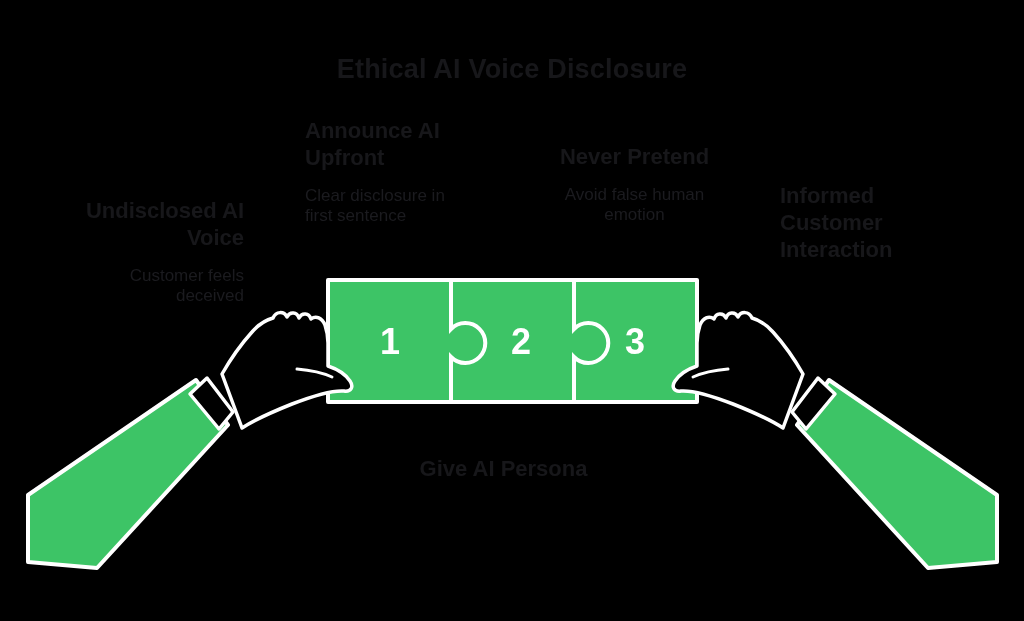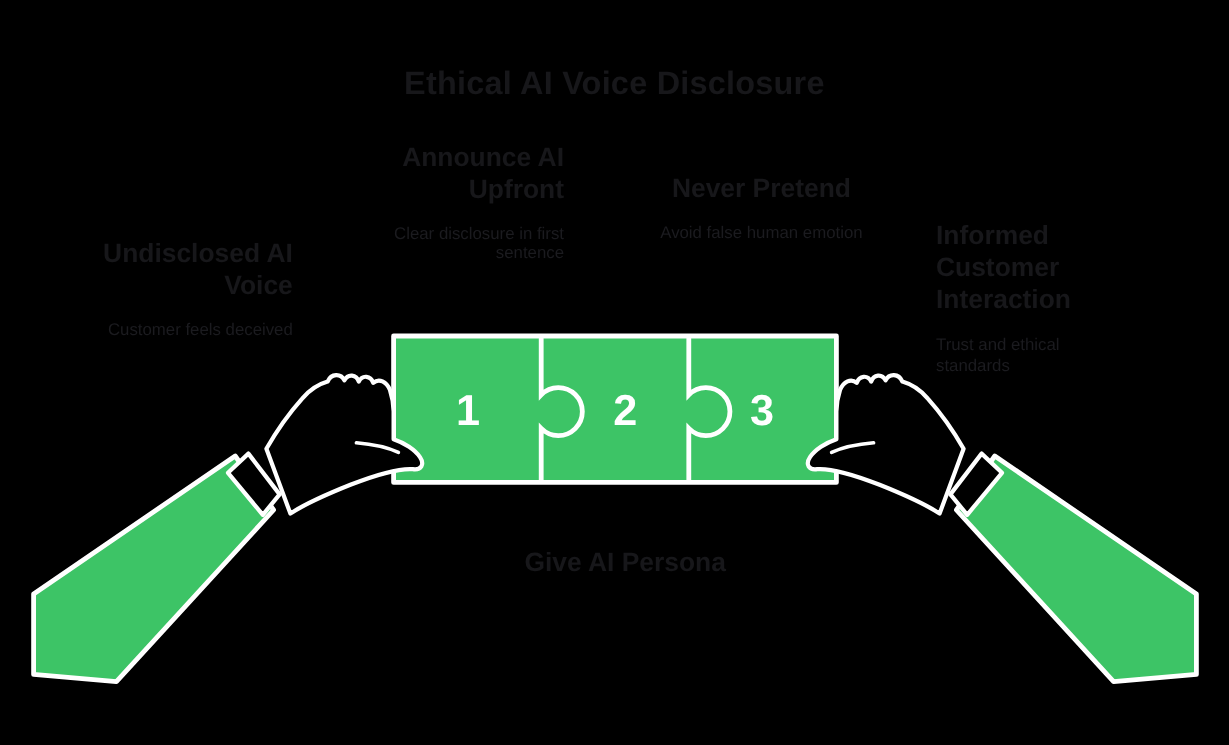--- a/index.html
+++ b/index.html
@@ -11,27 +11,27 @@
   .stage{
     position:relative;width:1024px;height:621px;background:var(--bg);
     overflow:hidden;font-family:"Liberation Sans",sans-serif;
   }
   .title{
     position:absolute;left:0;right:0;top:54px;text-align:center;
     font-size:27px;font-weight:700;color:var(--ink);letter-spacing:.2px;
   }
   .step{position:absolute;}
   .step-heading{font-size:22px;font-weight:700;line-height:1.22;color:var(--ink);}
-  .step-desc{font-size:14px;font-weight:400;line-height:1.18;color:var(--ink-soft);margin-top:14px;}
+  .step-desc{font-size:17px;font-weight:400;line-height:1.18;color:var(--ink-soft);margin-top:14px;}
   .step-undisclosed{left:74px;top:198px;width:170px;text-align:right;}
-  .step-announce{left:305px;top:118px;width:165px;text-align:right;}
+  .step-announce{left:305px;top:118px;width:165px;text-align:left;}
   .step-never{left:547px;top:144px;width:175px;text-align:center;}
   .step-informed{left:780px;top:155px;width:135px;text-align:left;margin-top:28px;}
   .step-informed .step-desc{margin-top:16px;}
-  .step-persona{left:437px;top:456px;width:195px;}
+  .step-persona{left:406px;top:456px;width:195px;text-align:center;}
   .art{position:absolute;left:0;top:0;width:1024px;height:621px;}
   .sleeve{fill:var(--green);stroke:var(--outline);stroke-width:4;stroke-linejoin:round;}
   .cuff{fill:#000;stroke:var(--outline);stroke-width:3.5;stroke-linejoin:round;}
   .hand{fill:#000;stroke:var(--outline);stroke-width:3.5;stroke-linejoin:round;stroke-linecap:round;}
   .crease{fill:none;stroke:var(--outline);stroke-width:3;stroke-linecap:round;}
   .bar{fill:var(--green);stroke:var(--outline);stroke-width:4;stroke-linejoin:round;}
   .divider{fill:none;stroke:var(--outline);stroke-width:4;stroke-linecap:round;}
   .piece-number{
     fill:var(--number);font-family:"Liberation Sans",sans-serif;
     font-size:36px;font-weight:700;text-anchor:middle;
@@ -54,21 +54,20 @@
     <div class="step-desc">Customer feels deceived</div>
   </div>
 
   <div class="step step-never">
     <div class="step-heading">Never Pretend</div>
     <div class="step-desc">Avoid false human emotion</div>
   </div>
 
   <div class="step step-informed">
     <div class="step-heading">Informed Customer Interaction</div>
-    <div class="step-desc">Trust and ethical standards</div>
   </div>
 
   <div class="step step-persona">
     <div class="step-heading">Give AI Persona</div>
   </div>
 
   <svg class="art" viewBox="0 0 1024 621">
 
     <g>
       <rect class="bar" x="328" y="280" width="369" height="122"></rect>

